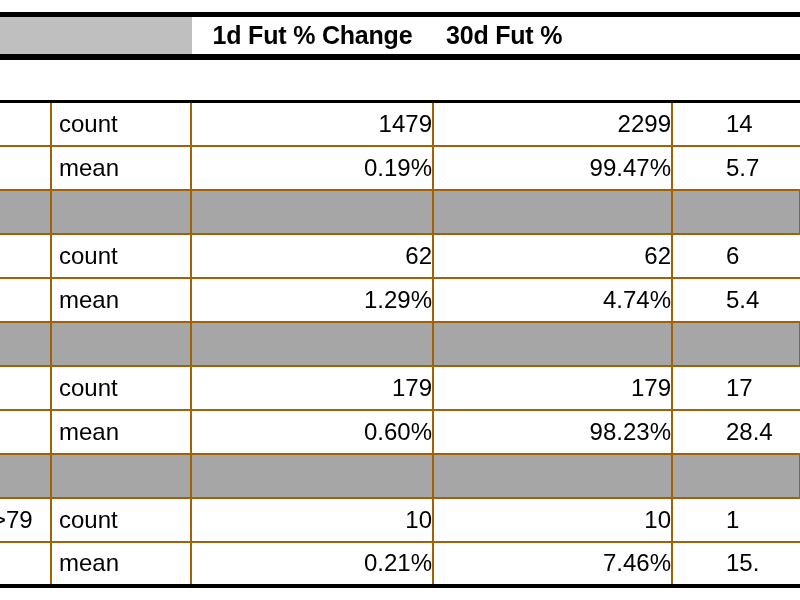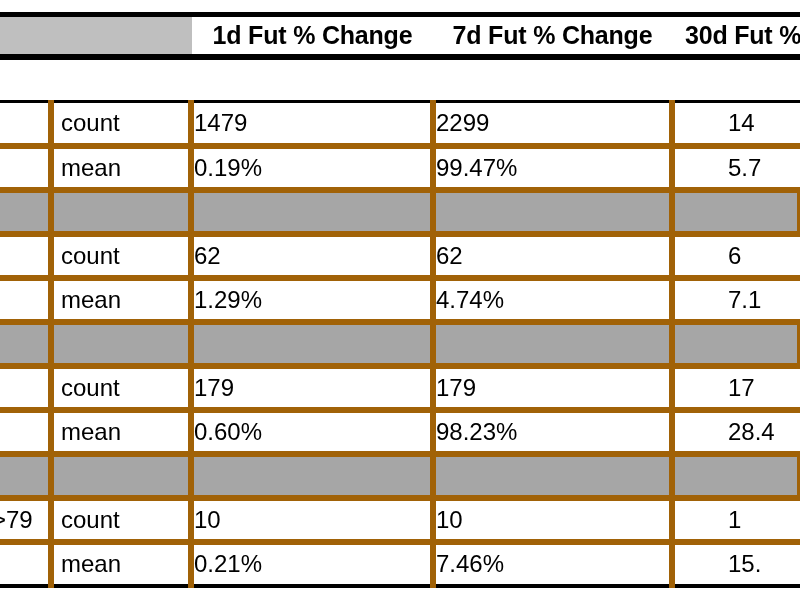--- a/index.html
+++ b/index.html
@@ -84,21 +84,21 @@
   }
   .grid col.c0 { width: 51px; }
   .grid col.c1 { width: 140px; }
   .grid col.c2 { width: 242px; }
   .grid col.c3 { width: 239px; }
   .grid col.c4 { width: 128px; }
 
   .grid tr { height: 44px; }
 
   .grid td {
-    border: 6px solid #a16207;
+    border: 2px solid #a16207;
     padding: 0;
     height: 44px;
     box-sizing: border-box;
     background: #ffffff;
     font-size: 24px;
     line-height: 1;
     vertical-align: middle;
     overflow: hidden;
     white-space: nowrap;
   }
@@ -118,21 +118,21 @@
     font-size: 24px;
     white-space: nowrap;
   }
 
   td.stat {
     text-align: left;
     padding-left: 7px;
   }
 
   td.num {
-    text-align: left;
+    text-align: right;
   }
 
   
   td.num.last {
     border-right: none;
     text-align: left;
     position: relative;
     padding-left: 37px;
   }
   td.num.last .clip-text {
@@ -153,21 +153,20 @@
   tr.last-row td { border-bottom: 4px solid #000000; }
 </style>
 </head>
 <body>
 
 <div id="sheet">
 
   <div class="header-band">
     <div class="header-corner"></div>
     <div class="header-cell hc-1">1d Fut % Change</div>
-    <div class="header-cell hc-2">7d Fut % Change</div>
     <div class="header-cell hc-3">30d Fut %</div>
   </div>
 
   <div class="gap-row"></div>
 
   <table class="grid">
     <colgroup>
       <col class="c0">
         <col class="c1">
         <col class="c2">
@@ -214,21 +213,21 @@
         <td class="num last">
             <span class="clip-text">6</span>
           </td>
       </tr>
       <tr>
         <td class="idx"></td>
         <td class="stat">mean</td>
         <td class="num">1.29%</td>
         <td class="num">4.74%</td>
         <td class="num last">
-            <span class="clip-text">7.1</span>
+            <span class="clip-text">5.4</span>
           </td>
       </tr>
       <tr class="spacer">
         <td class="idx"></td>
         <td></td>
         <td></td>
         <td></td>
         <td class="last"></td>
       </tr>
 

